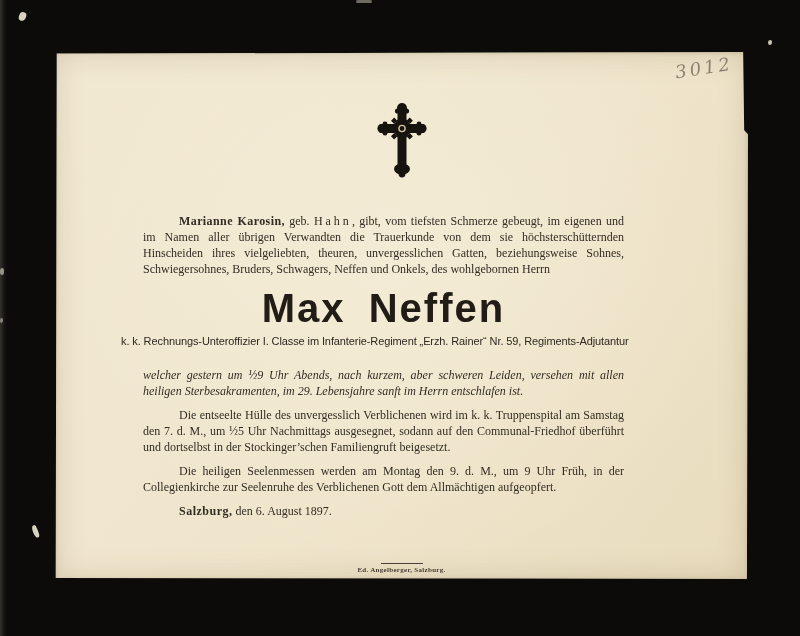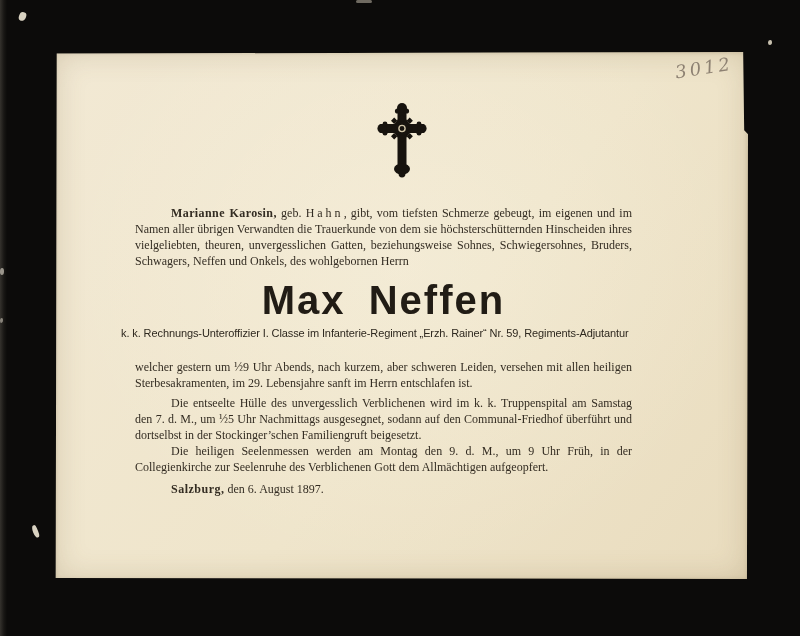--- a/index.html
+++ b/index.html
@@ -36,36 +36,36 @@
     font-size:18px;color:#8d8172;letter-spacing:3px;
     transform:rotate(-9deg);
   }
 
   .cross{position:absolute;left:316px;top:49px;}
 
   .content{
     position:absolute;left:80px;top:153px;width:497px;
     color:#332c22;font-size:12px;line-height:16px;
   }
-  .content p{margin:0;text-align:justify;}
+  .content p{margin:8px;text-align:justify;}
   .indent{text-indent:36px;}
   .lead{font-weight:bold;letter-spacing:.4px;}
   .sperr{letter-spacing:3px;}
   .name-title{
     margin:10px 0 0;text-align:center;
     font-family:"Liberation Sans","DejaVu Sans",sans-serif;
     font-weight:700;font-size:40px;line-height:42px;
     letter-spacing:2px;word-spacing:10px;color:#211c15;
   }
   .sub-title{
     margin:5px -14px 0;text-align:left;white-space:nowrap;
     font-family:"Liberation Sans","DejaVu Sans",sans-serif;
     font-size:11px;line-height:15px;letter-spacing:-0.1px;color:#2e281f;
   }
-  .p-after-title{margin-top:18px !important;}
+  .p-after-title{margin-top:18px !important;font-style:italic;}
   .p-follow{margin-top:4px !important;}
   .dateline{margin-top:6px !important;text-indent:36px;text-align:right;}
   .dateline b{letter-spacing:.5px;}
 
   .footer{
     position:absolute;left:0;top:496px;width:100%;text-align:center;
     font-size:9px;line-height:11px;letter-spacing:.2px;color:#3a332a;
   }
   .imprint{
     position:absolute;left:0;top:511px;width:100%;text-align:center;
@@ -126,14 +126,18 @@
     <p class="p-after-title">welcher gestern um ½9 Uhr Abends, nach kurzem, aber schweren Leiden, versehen mit allen heiligen Sterbesakramenten, im 29. Lebensjahre sanft im Herrn entschlafen ist.</p>
 
     <p class="indent p-follow">Die entseelte Hülle des unvergesslich Verblichenen wird im k. k. Truppenspital am Samstag den 7. d. M., um ½5 Uhr Nachmittags ausgesegnet, sodann auf den Communal-Friedhof überführt und dortselbst in der Stockinger’schen Familiengruft beigesetzt.</p>
 
     <p class="indent">Die heiligen Seelenmessen werden am Montag den 9. d. M., um 9 Uhr Früh, in der Collegienkirche zur Seelenruhe des Verblichenen Gott dem Allmächtigen aufgeopfert.</p>
 
     <p class="dateline"><b>Salzburg,</b><span> den 6. August 1897.</span></p>
   </div>
 
 
+  <div class="imprint">
+    <span class="rule"></span>
+    <span>Ed. Angelberger, Salzburg.</span>
+  </div>
 
 </div>
 
 </body></html>

